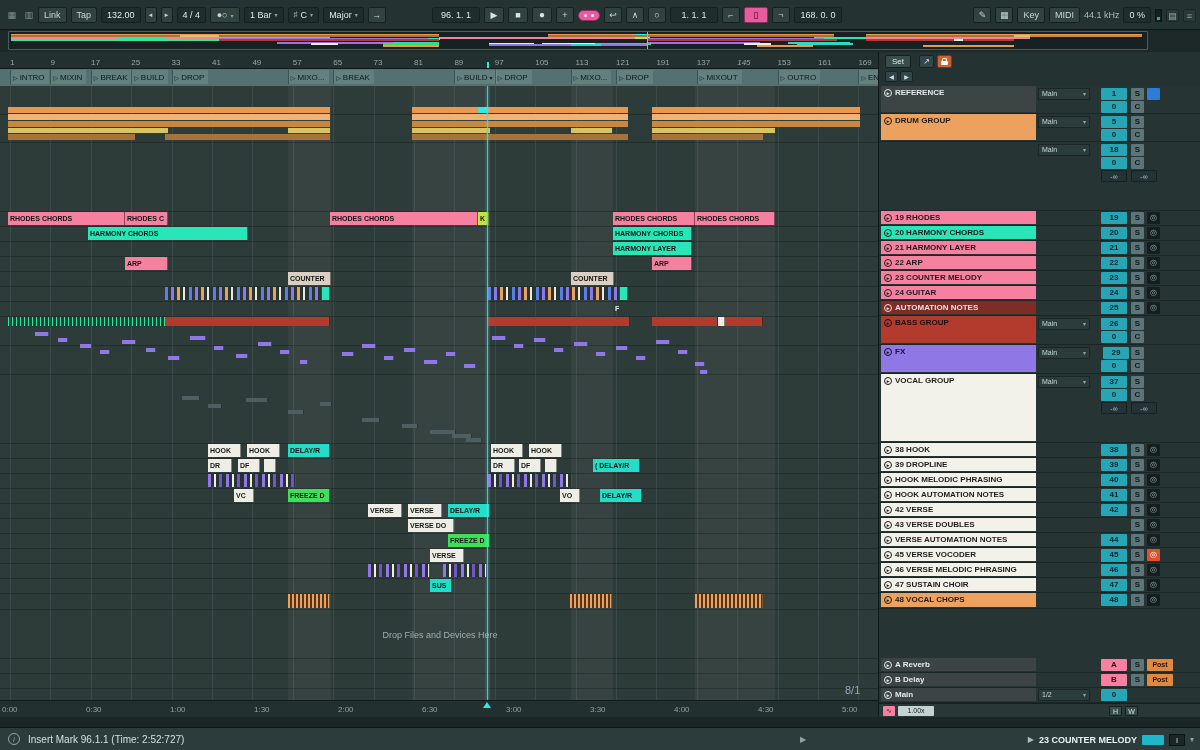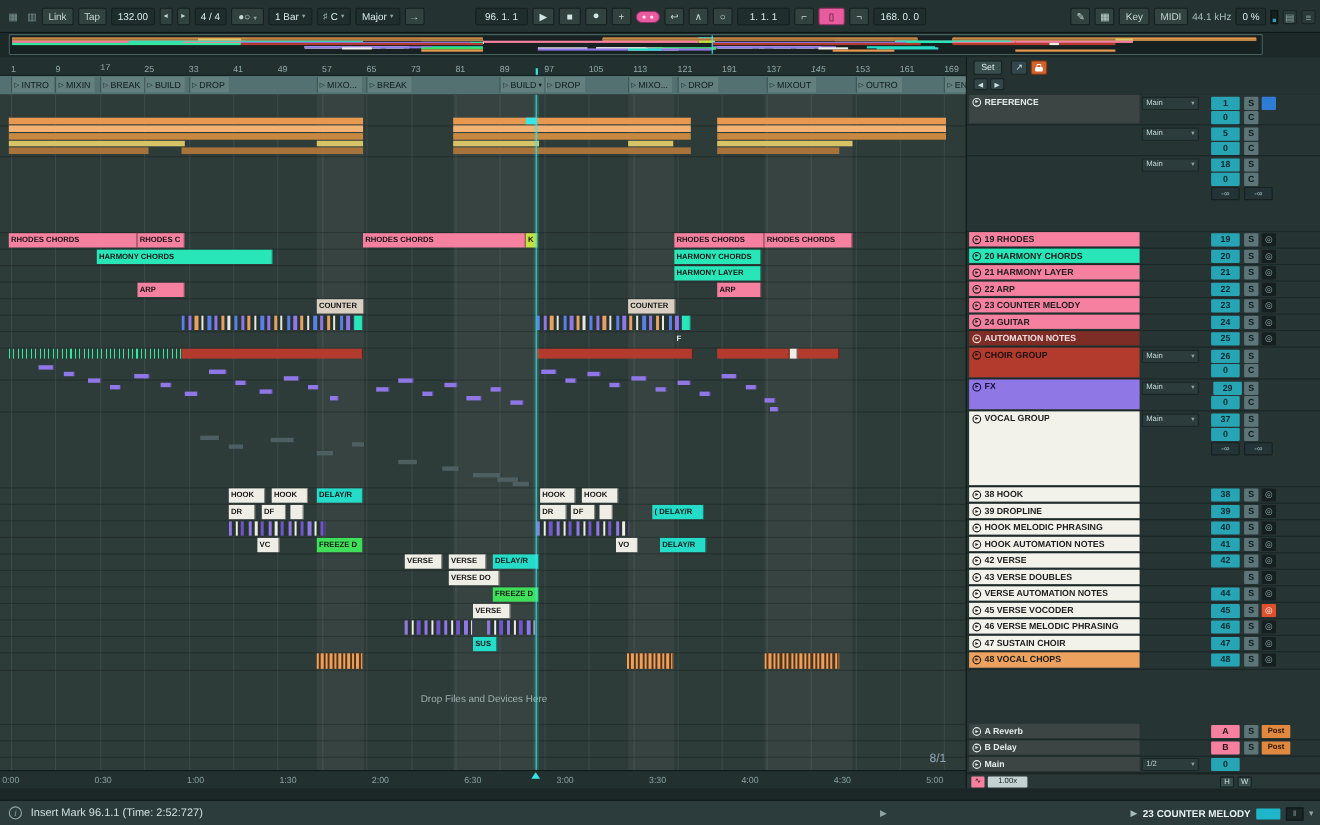--- a/index.html
+++ b/index.html
@@ -553,20 +553,24 @@
           <div class="tlabel">REFERENCE</div>
         </div>
         <div class="cb routing" style="left: 159px; top: 2px; width: 52px;">Main<div class="dd">▾</div></div>
         <div class="cb numbox" style="left: 222px; top: 2px; width: 26px;">1</div>
         <div class="cb sbtn" style="left: 252px; top: 2px; width: 13px;">S</div>
         <div class="cb armbox" style="left: 268px; top: 2px; width: 13px;"></div>
         <div class="cb numbox" style="left: 222px; top: 15px; width: 26px;">0</div>
         <div class="cb cbtn" style="left: 252px; top: 15px; width: 13px;">C</div>
       </div>
       <div class="trow" style="top: 28px; height: 28px;">
+        <div class="tname" style="background: rgb(237, 161, 95); color: rgb(29, 29, 29);">
+          <div class="ticon">▸</div>
+          <div class="tlabel">DRUM GROUP</div>
+        </div>
         <div class="cb routing" style="left: 159px; top: 2px; width: 52px;">Main<div class="dd">▾</div></div>
         <div class="cb numbox" style="left: 222px; top: 2px; width: 26px;">5</div>
         <div class="cb sbtn" style="left: 252px; top: 2px; width: 13px;">S</div>
         <div class="cb numbox" style="left: 222px; top: 15px; width: 26px;">0</div>
         <div class="cb cbtn" style="left: 252px; top: 15px; width: 13px;">C</div>
       </div>
       <div class="trow" style="top: 56px; height: 69px;">
         <div class="cb routing" style="left: 159px; top: 2px; width: 52px;">Main<div class="dd">▾</div></div>
         <div class="cb numbox" style="left: 222px; top: 2px; width: 26px;">18</div>
         <div class="cb sbtn" style="left: 252px; top: 2px; width: 13px;">S</div>
@@ -634,21 +638,21 @@
           <div class="ticon">▸</div>
           <div class="tlabel">AUTOMATION NOTES</div>
         </div>
         <div class="cb numbox" style="left: 222px; top: 1px; width: 26px;">25</div>
         <div class="cb sbtn" style="left: 252px; top: 1px; width: 13px;">S</div>
         <div class="cb ebox" style="left: 268px; top: 1px; width: 13px;">◎</div>
       </div>
       <div class="trow" style="top: 230px; height: 29px;">
         <div class="tname" style="background: rgb(178, 59, 46); color: rgb(29, 16, 16);">
           <div class="ticon">▸</div>
-          <div class="tlabel">CHOIR GROUP</div>
+          <div class="tlabel">BASS GROUP</div>
         </div>
         <div class="cb routing" style="left: 159px; top: 2px; width: 52px;">Main<div class="dd">▾</div></div>
         <div class="cb numbox" style="left: 222px; top: 2px; width: 26px;">26</div>
         <div class="cb sbtn" style="left: 252px; top: 2px; width: 13px;">S</div>
         <div class="cb numbox" style="left: 222px; top: 15px; width: 26px;">0</div>
         <div class="cb cbtn" style="left: 252px; top: 15px; width: 13px;">C</div>
       </div>
       <div class="trow" style="top: 259px; height: 29px;">
         <div class="tname" style="background: rgb(144, 119, 230); color: rgb(20, 16, 42);">
           <div class="ticon">▸</div>

